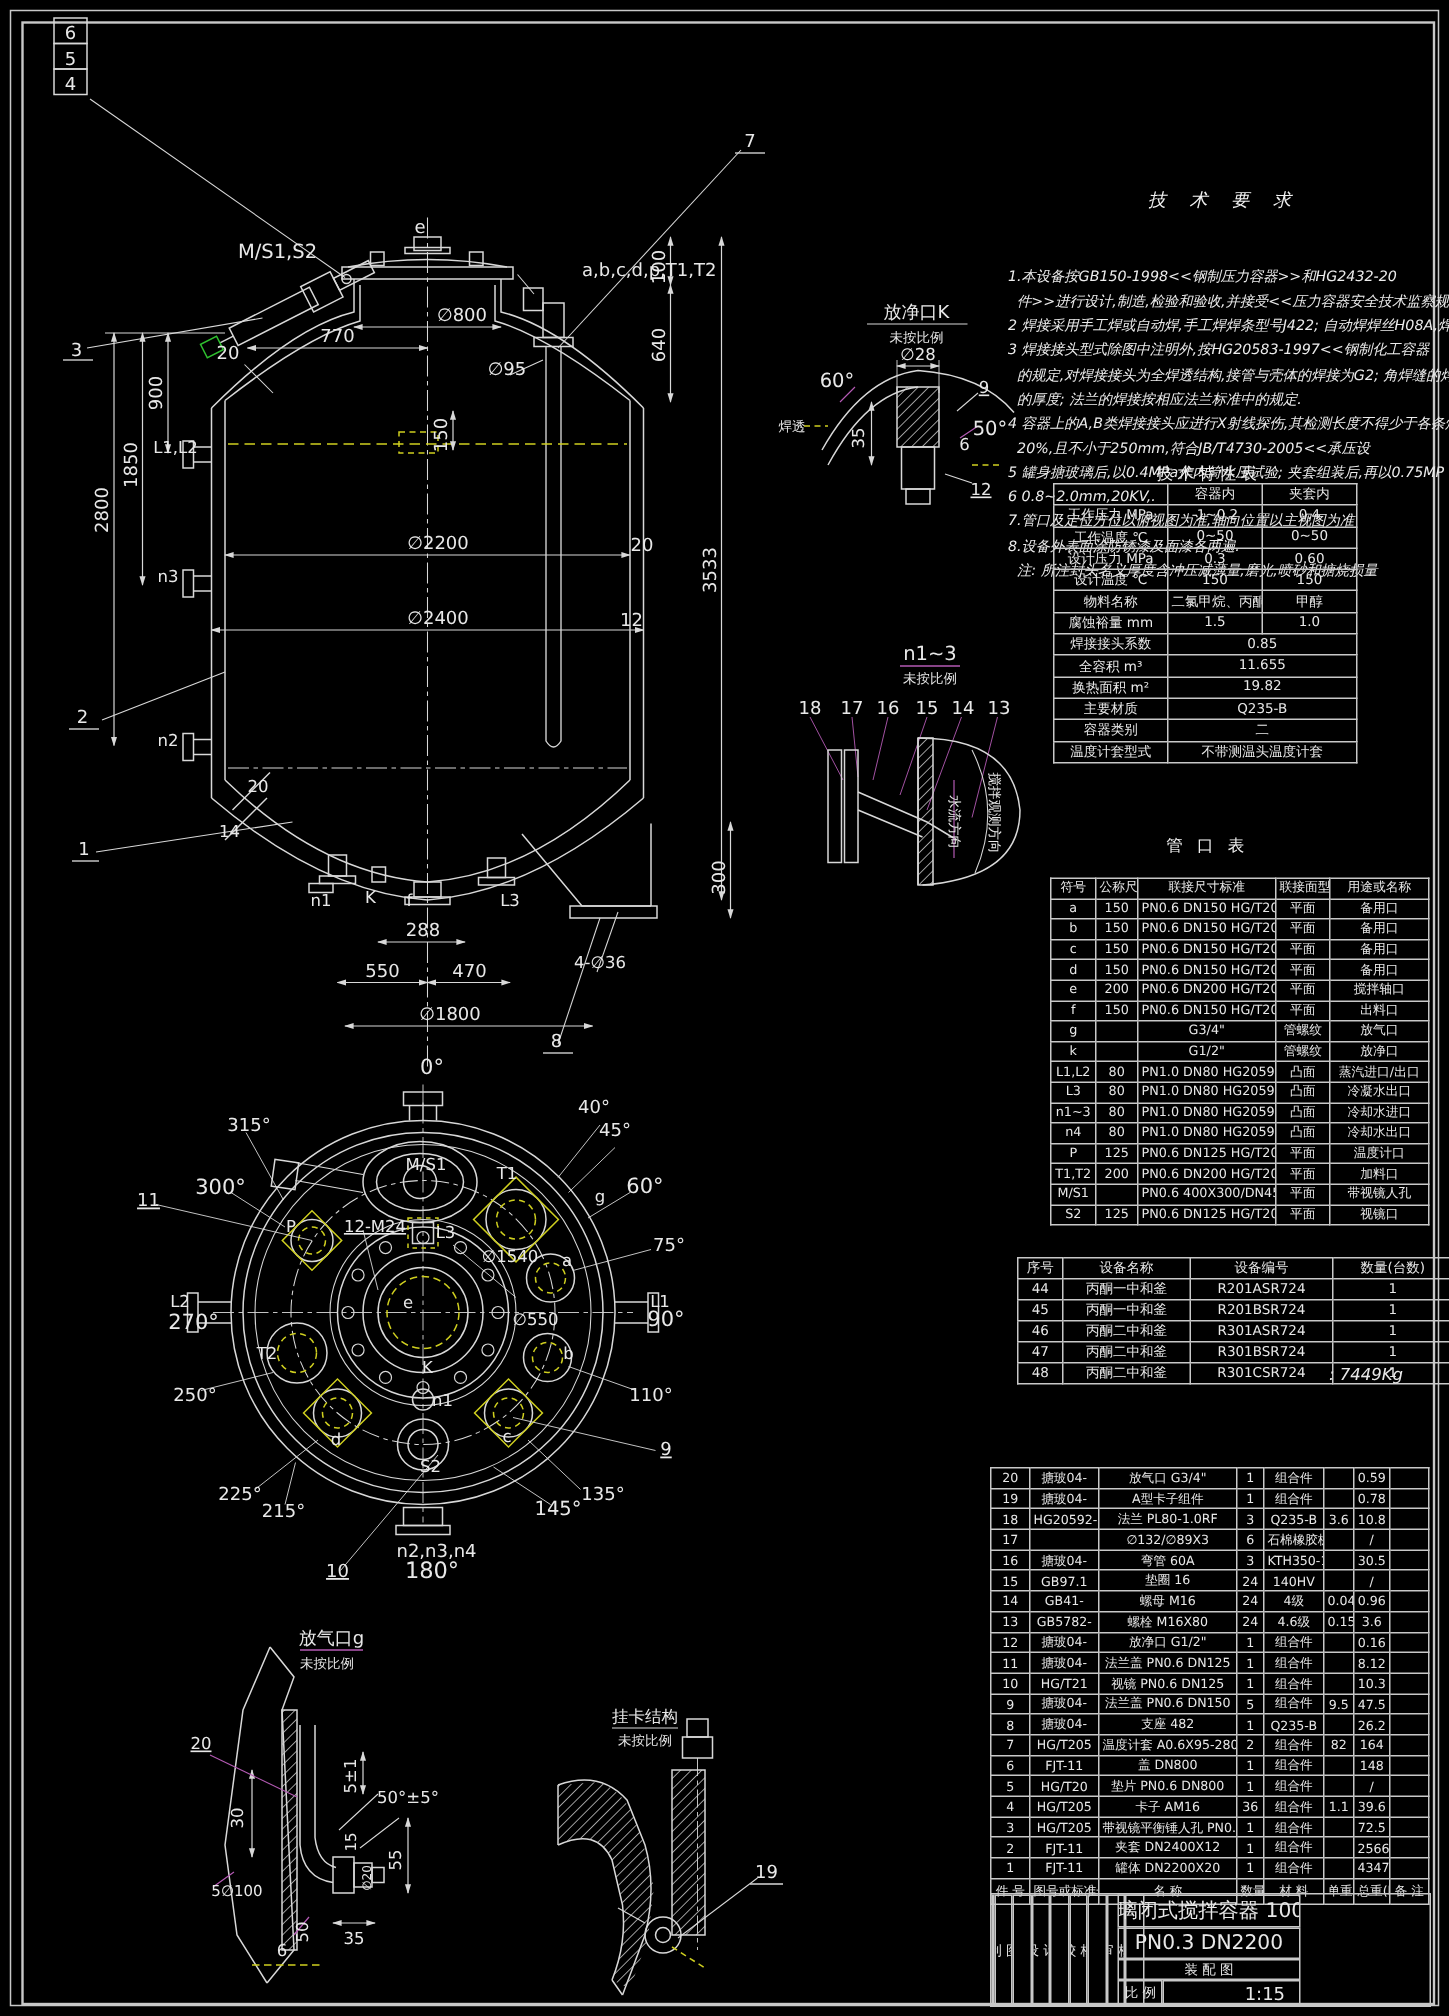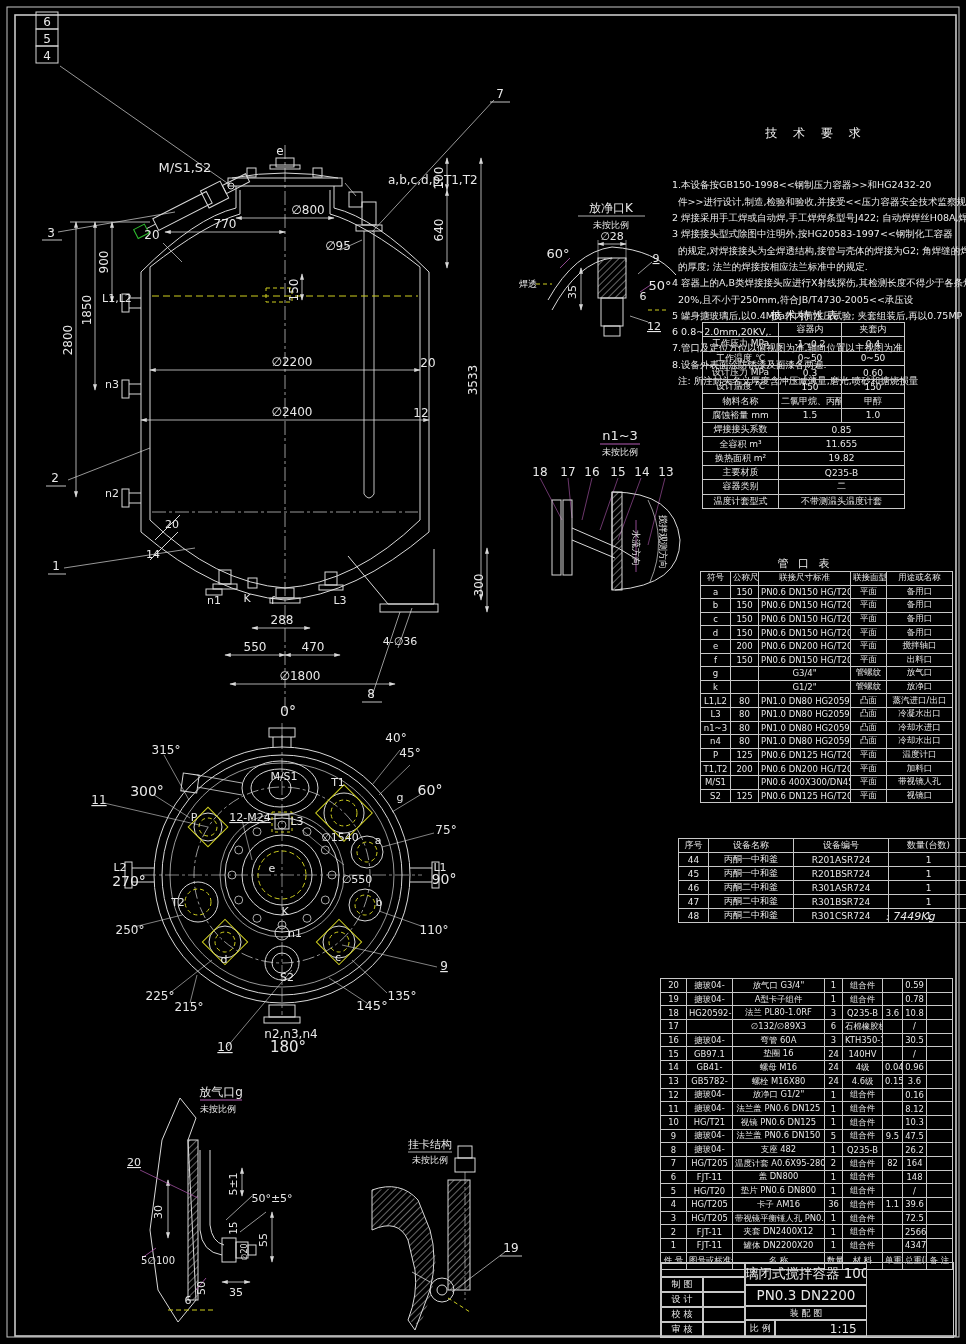--- a/index.html
+++ b/index.html
@@ -9,21 +9,21 @@
   svg text{font-family:"DejaVu Sans",sans-serif;fill:#e8e8e8;}
   .blk{position:absolute;}
   
   .treq{width:288px;font-size:9.5px;line-height:16.3px;white-space:pre;color:#ececec;}
   .treq .tt{text-align:center;font-size:12px;letter-spacing:6px;margin-bottom:4px;color:#f2f2f2;}
   
   table{border-collapse:collapse;table-layout:fixed;background:transparent;}
   th,td{border:1px solid #c8c8c8;color:#e8e8e8;font-weight:normal;
         padding:0 2px;overflow:hidden;white-space:nowrap;text-align:center;}
   .ttab{font-size:9px;} .ttab td,.ttab th{height:13.3px;}
-  .ntab{font-size:8.5px;} .ntab td,.ntab th{height:12.6px;}
+  .ntab{font-size:8.5px;margin-top:14px;} .ntab td,.ntab th{height:12.6px;}
   .etab{font-size:9px;margin-left:16px;} .etab td,.etab th{height:10.5px;}
   .btab{font-size:8.4px;} .btab td,.btab th{height:12.7px;}
   .cap{position:absolute;text-align:center;font-size:11px;letter-spacing:3px;color:#f0f0f0;}
   
   .tb{position:absolute;border:1px solid #c8c8c8;display:flex;flex-direction:column;font-size:9px;}
   .tb .r{display:flex;flex:1;}
   .tb .c{border:1px solid #c8c8c8;display:flex;align-items:center;justify-content:center;
          overflow:hidden;white-space:nowrap;}
   .big{font-size:13.5px;} .mid{font-size:12px;padding-left:44px;}
 </style>
@@ -464,21 +464,21 @@
     <line x1="505" y1="1252" x2="452" y2="1292" stroke-width="0.7"></line>
     <line x1="500" y1="1256" x2="522" y2="1256" stroke-width="0.9"></line>
   </g>
   <g font-size="12" text-anchor="middle">
     <text x="430" y="1148" font-size="11">挂卡结构</text>
     <text x="430" y="1163" font-size="9">未按比例</text>
     <text x="511" y="1252">19</text>
   </g>
 </svg>
 
-<div class="blk treq" style="left:672px;top:92px;">
+<div class="blk treq" style="left:672px;top:92px;font-style:italic;">
   <div class="tt">技 术 要 求</div>
   <div id="treq-lines"><div>1.本设备按GB150-1998&lt;&lt;钢制压力容器&gt;&gt;和HG2432-20</div><div>  件&gt;&gt;进行设计,制造,检验和验收,并接受&lt;&lt;压力容器安全技术监察规程&gt;</div><div>2 焊接采用手工焊或自动焊,手工焊焊条型号J422; 自动焊焊丝H08A,焊</div><div>3 焊接接头型式除图中注明外,按HG20583-1997&lt;&lt;钢制化工容器</div><div>  的规定,对焊接接头为全焊透结构,接管与壳体的焊接为G2; 角焊缝的焊角</div><div>  的厚度; 法兰的焊接按相应法兰标准中的规定.</div><div>4 容器上的A,B类焊接接头应进行X射线探伤,其检测长度不得少于各条焊缝</div><div>  20%,且不小于250mm,符合JB/T4730-2005&lt;&lt;承压设</div><div>5 罐身搪玻璃后,以0.4MPa作内筒水压试验; 夹套组装后,再以0.75MP</div><div>6 0.8~2.0mm,20KV,.</div><div>7.管口及定位方位以俯视图为准,轴向位置以主视图为准</div><div>8.设备外表面涂防锈漆及面漆各两遍.</div><div>  注: 所注封头名义厚度含冲压减薄量,磨光,喷砂和搪烧损量</div></div>
 </div>
 
 <div class="cap" style="left:736px;top:308px;width:140px;">技术特性表</div>
 <table class="ttab" style="position:absolute;left:702px;top:322px;width:202px;border-radius:20px;">
   <colgroup>
         <col style="width:76px">
         <col style="width:63px">
         <col style="width:63px">
@@ -957,21 +957,21 @@
           <th>材 料</th>
           <th>单重</th>
           <th>总重(Kg)</th>
           <th>备 注</th>
         </tr>
       </tfoot>
 </table>
 
 <div class="tb" style="left:660px;top:1262px;width:292px;height:74px;">
   <div class="r">
-    <div style="width:84px;display:flex;flex-direction:column;">
+    <div style="width:84px;display:flex;flex-direction:row;">
       <div class="c" style="flex:1"></div>
       <div class="r" style="flex:1">
             <div class="c" style="flex:1">制 图</div>
             <div class="c" style="flex:1"></div>
           </div>
       <div class="r" style="flex:1">
             <div class="c" style="flex:1">设 计</div>
             <div class="c" style="flex:1"></div>
           </div>
       <div class="r" style="flex:1">

